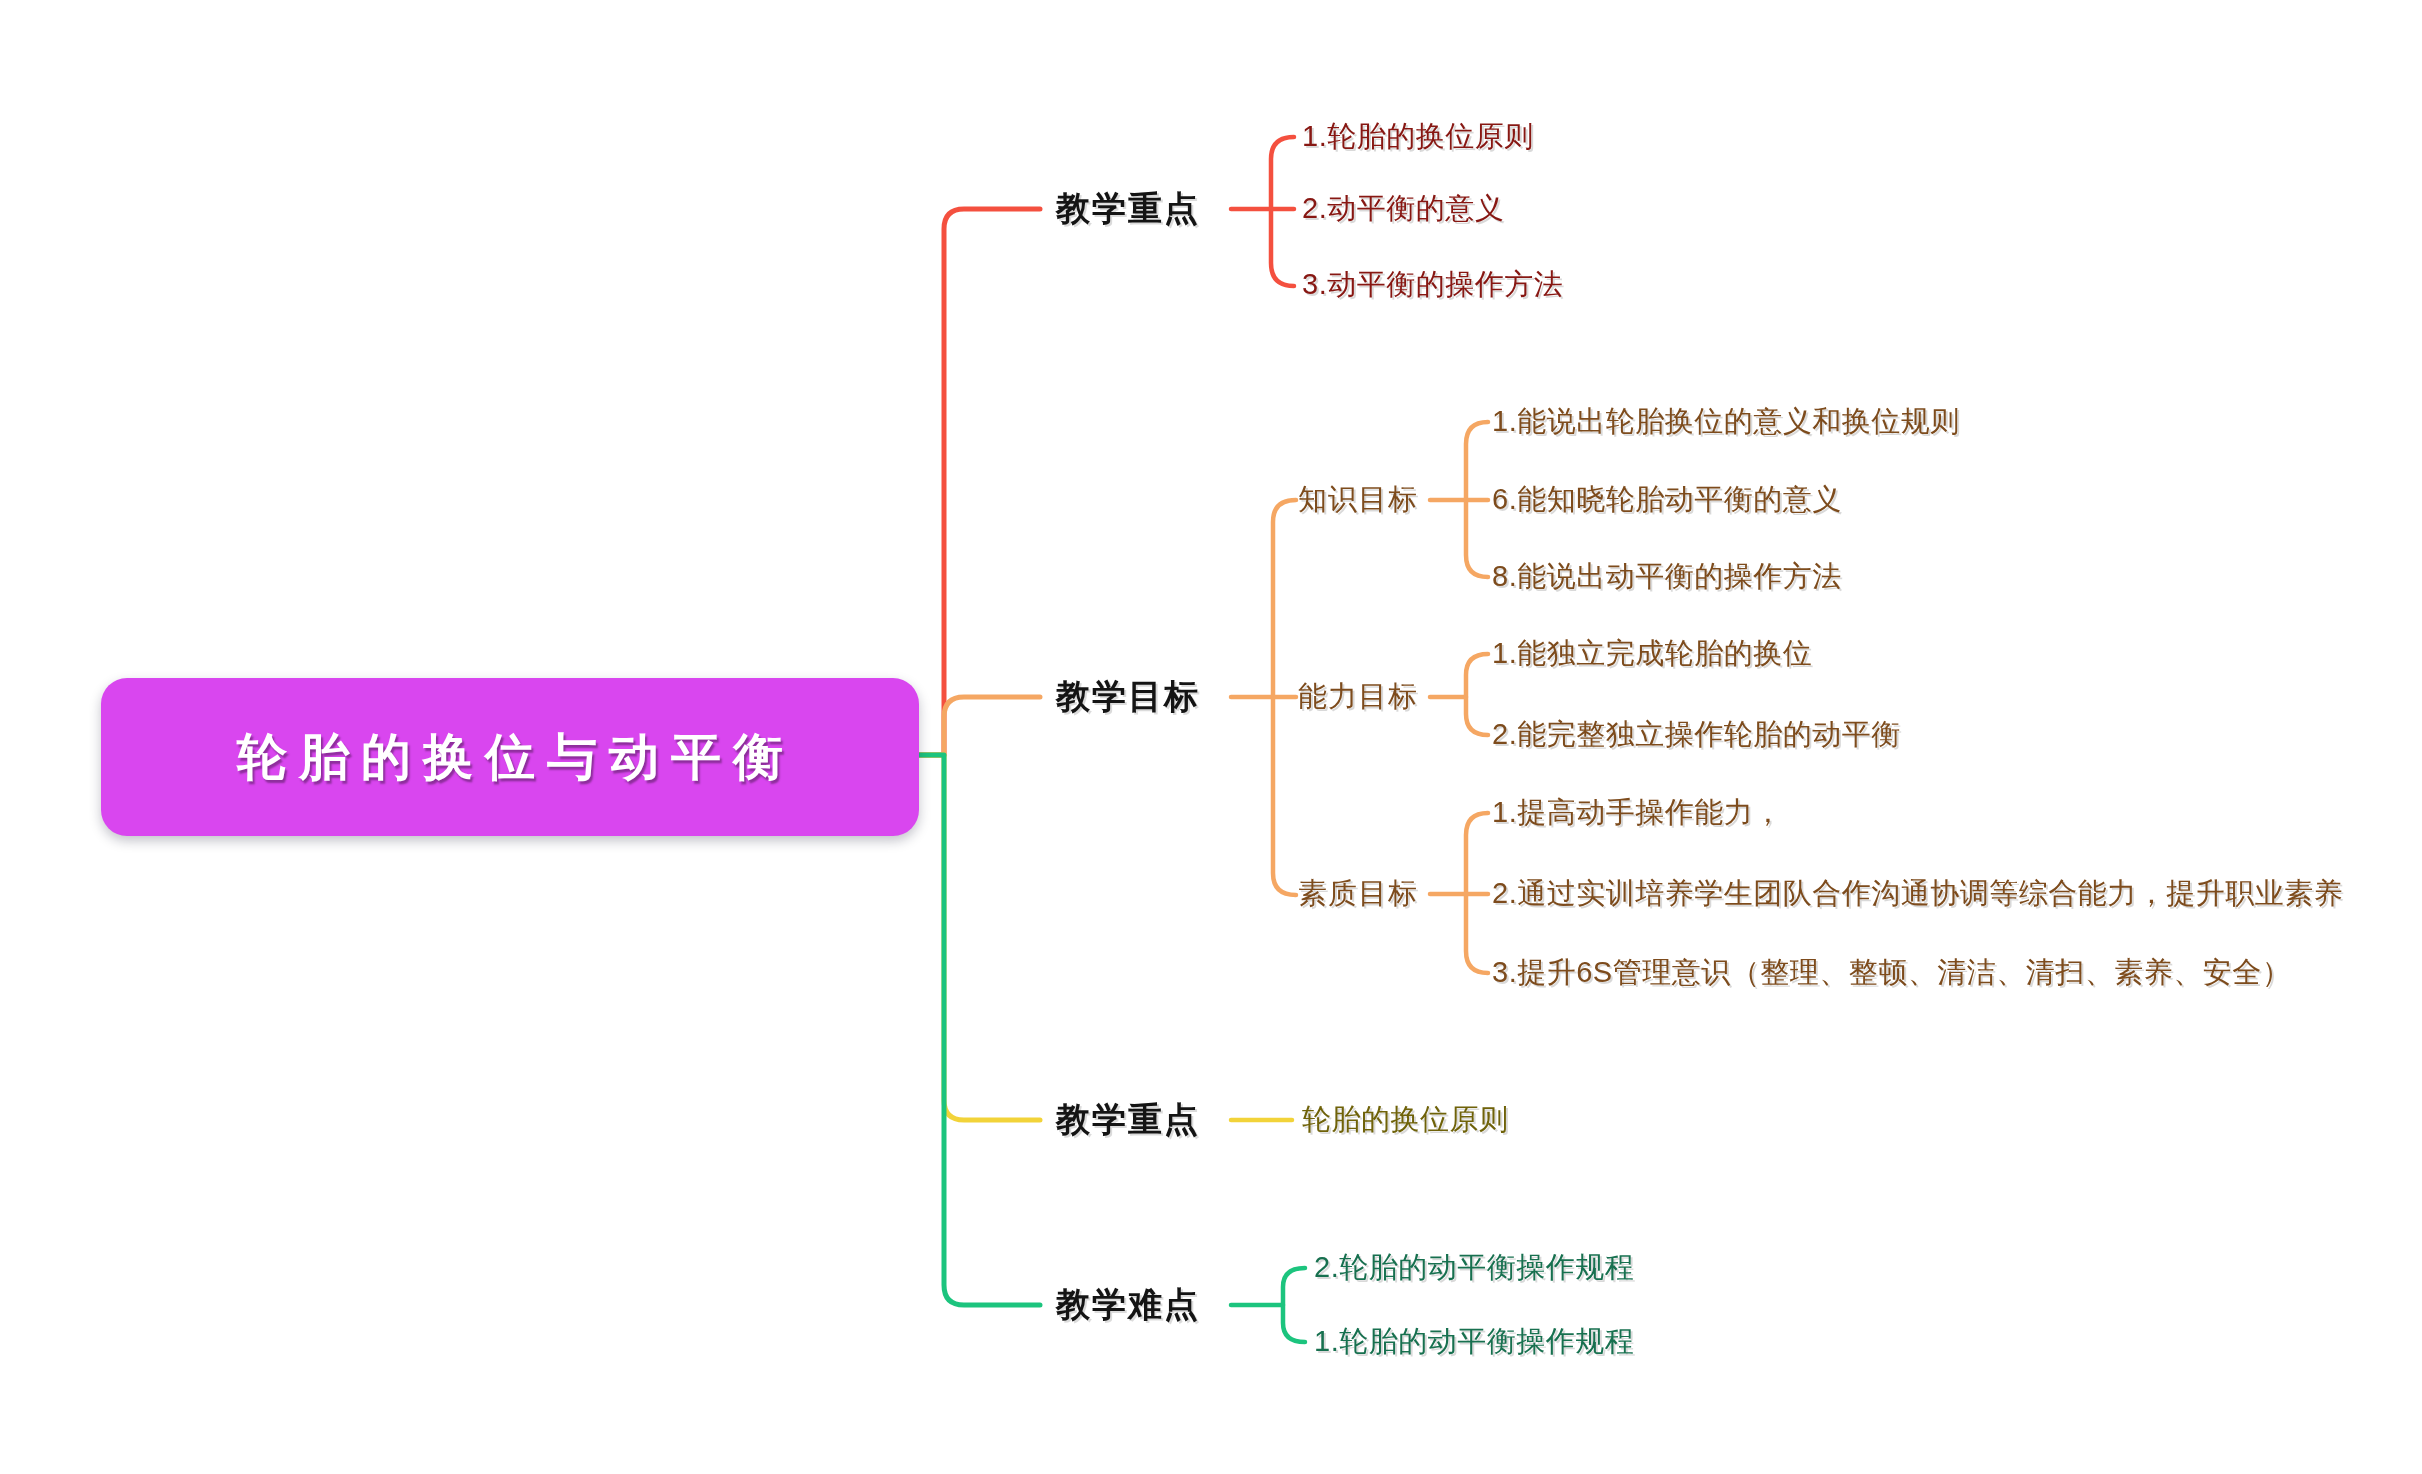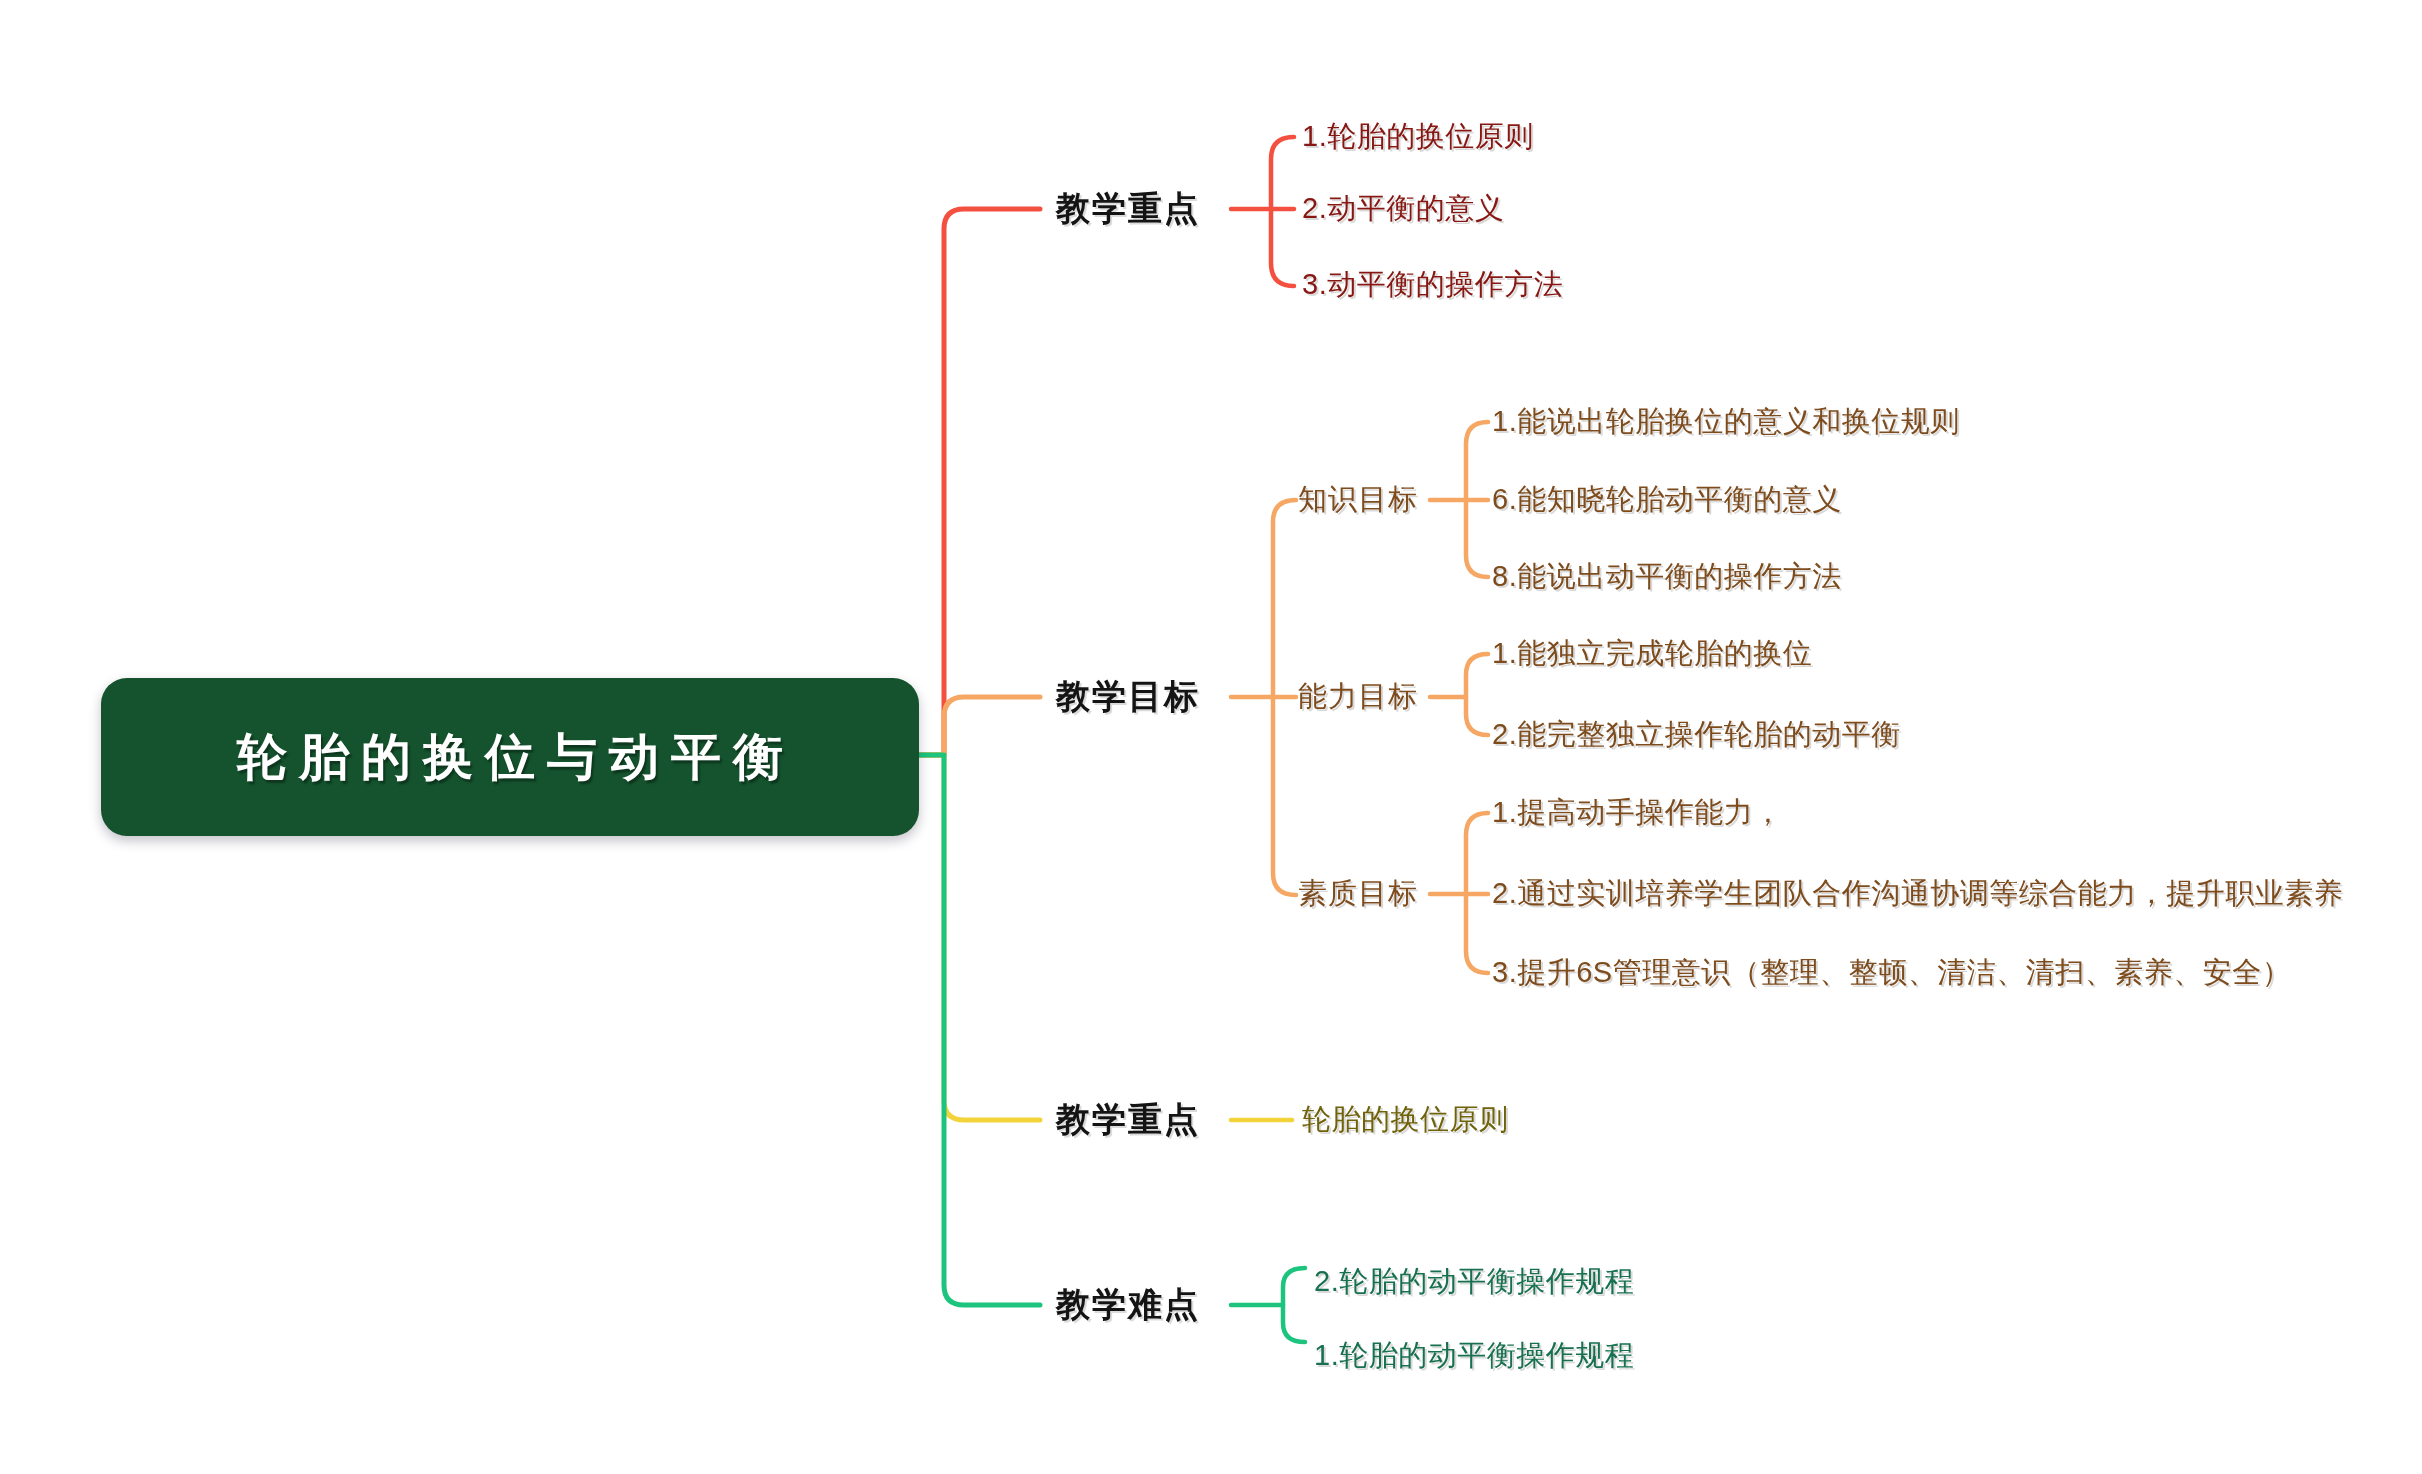--- a/index.html
+++ b/index.html
@@ -11,21 +11,21 @@
   svg.links path{fill:none;stroke-linecap:round;stroke-linejoin:round;}
   .ln-red{stroke:#f4503f;}
   .ln-orange{stroke:#f5a763;}
   .ln-yellow{stroke:#f2d339;}
   .ln-green{stroke:#1cc47e;}
   .w5{stroke-width:5px;}
   .w4{stroke-width:4.5px;}
 
   .central{
     position:absolute;left:101px;top:678px;width:818px;height:158px;
-    background:#14532d;border-radius:26px;
+    background:#d946ef;border-radius:26px;
     display:flex;align-items:center;justify-content:center;
     box-shadow:0 5px 12px rgba(19,19,48,0.25);
   }
   .central span{
     color:#ffffff;font-size:50px;font-weight:700;letter-spacing:12px;text-indent:12px;
     white-space:nowrap;text-shadow:2px 3px 2px rgba(0,0,0,0.35);
   }
 
   .blabel{
     position:absolute;transform:translateY(-50%);
@@ -38,21 +38,21 @@
     white-space:nowrap;text-shadow:2px 2px 0 rgba(0,0,0,0.15);
   }
   .item{
     position:absolute;transform:translateY(-50%);
     font-size:29px;font-weight:500;letter-spacing:0.5px;
     white-space:nowrap;text-shadow:2px 2px 0 rgba(0,0,0,0.15);
   }
   .t-red{color:#871712;}
   .t-brown{color:#7d4b1c;}
   .t-olive{color:#6f6209;}
-  .t-green{color:#17704f;margin-top:14px;}
+  .t-green{color:#17704f;}
 </style>
 </head>
 <body>
 
 <div id="stage">
 
   <svg class="links" width="2422" height="1474" viewBox="0 0 2422 1474">
 
     <path class="ln-red w5" d="M919 755H944V229Q944 209 964 209H1040"></path>
     <path class="ln-orange w5" d="M919 755H944V717Q944 697 964 697H1040"></path>

